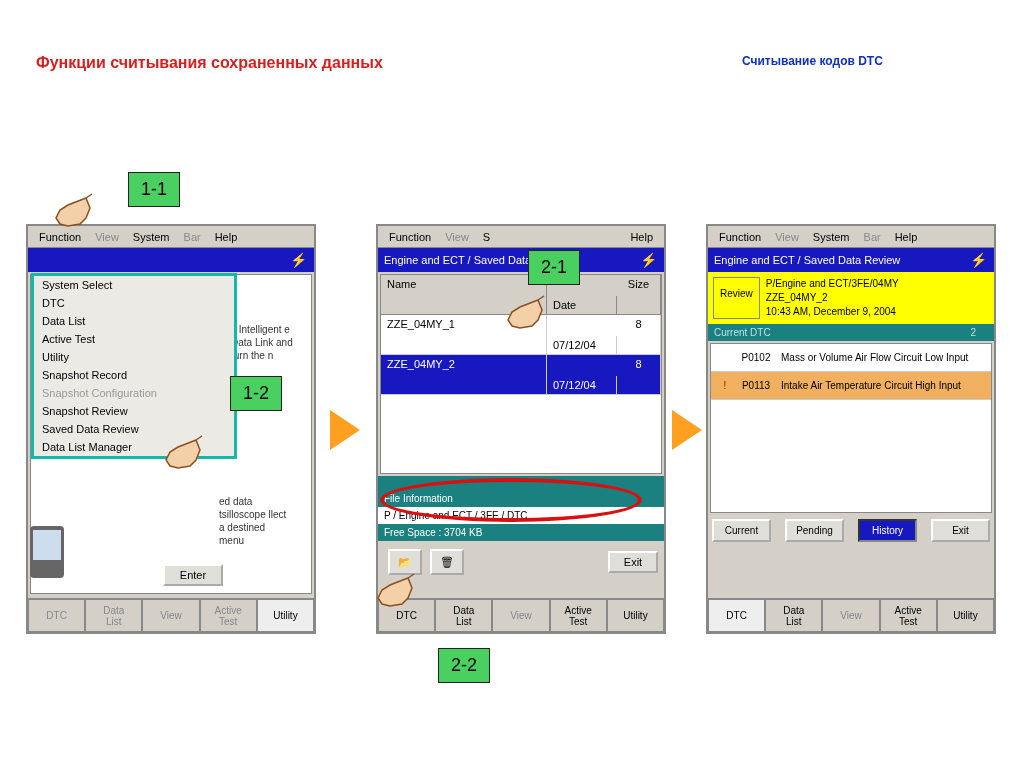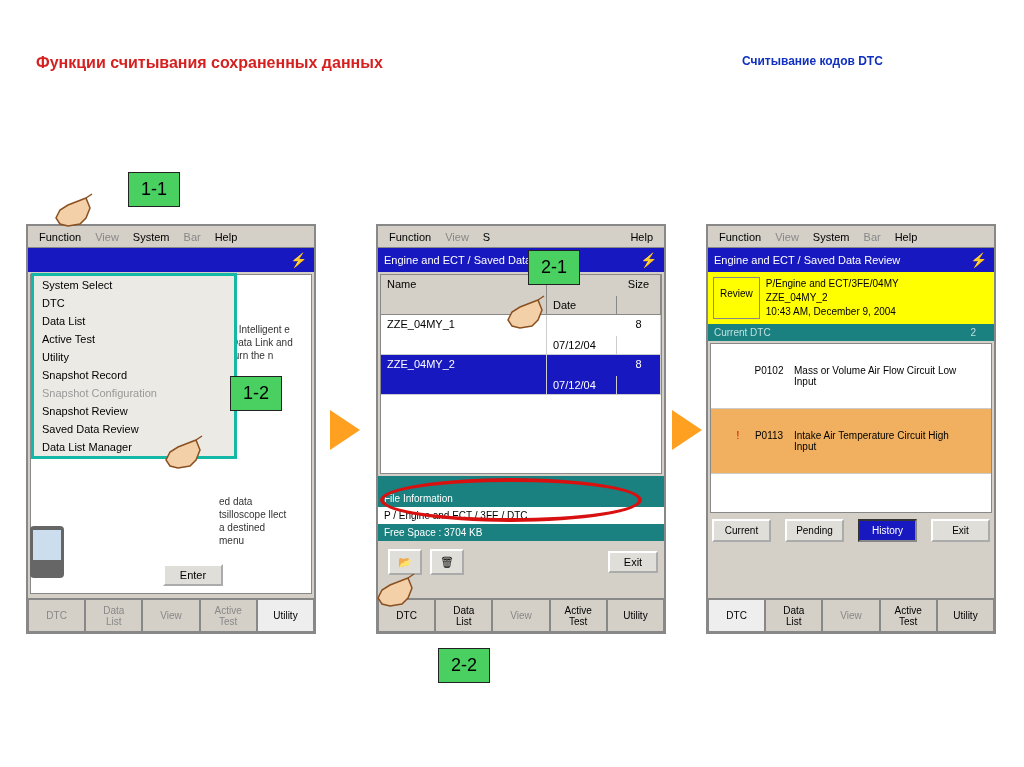--- a/index.html
+++ b/index.html
@@ -51,21 +51,21 @@
   .icon-btn { width: 34px; height: 26px; background: #e0ded8; border: 2px outset #fff; display: inline-flex; align-items: center; justify-content: center; margin: 4px; }
   .exit-btn { width: 50px; height: 22px; background: #e0ded8; border: 2px outset #fff; text-align: center; line-height: 18px; font-size: 11px; }
   
   .yellow-box { background: #ffff00; padding: 5px; display: flex; font-size: 10px; }
   .yellow-box .rev { border: 1px solid #888; padding: 10px 6px; margin-right: 6px; background: #ffff00; }
   .yellow-box .info { flex: 1; text-align: left; line-height: 1.4; }
   
   .teal-header { background: #1a8080; color: #c0e0e0; padding: 3px 6px; display: flex; font-size: 10px; }
   .teal-header .count { margin-left: auto; padding: 0 12px; }
   
-  .dtc-row { display: flex; padding: 21px; border-bottom: 1px solid #ccc; font-size: 10px; }
+  .dtc-row { display: flex; padding: 8px; border-bottom: 1px solid #ccc; font-size: 10px; }
   .dtc-row .code { width: 50px; text-align: center; }
   .dtc-row .desc { flex: 1; }
   .dtc-row.orange { background: #f0b060; }
   .dtc-row .excl { width: 12px; color: #c00; text-align: center; }
   
   .mid-btns { display: flex; gap: 14px; padding: 4px; }
   .mid-btns div { flex: 1; text-align: center; padding: 4px 2px; font-size: 10px; background: #e0ded8; border: 2px outset #fff; }
   .mid-btns div.blue { background: #1818c0; color: #fff; border: 2px inset #888; }
   
   .step-label { position: absolute; background: #4ad060; border: 1px solid #222; padding: 6px 12px; font-size: 18px; z-index: 50; }

